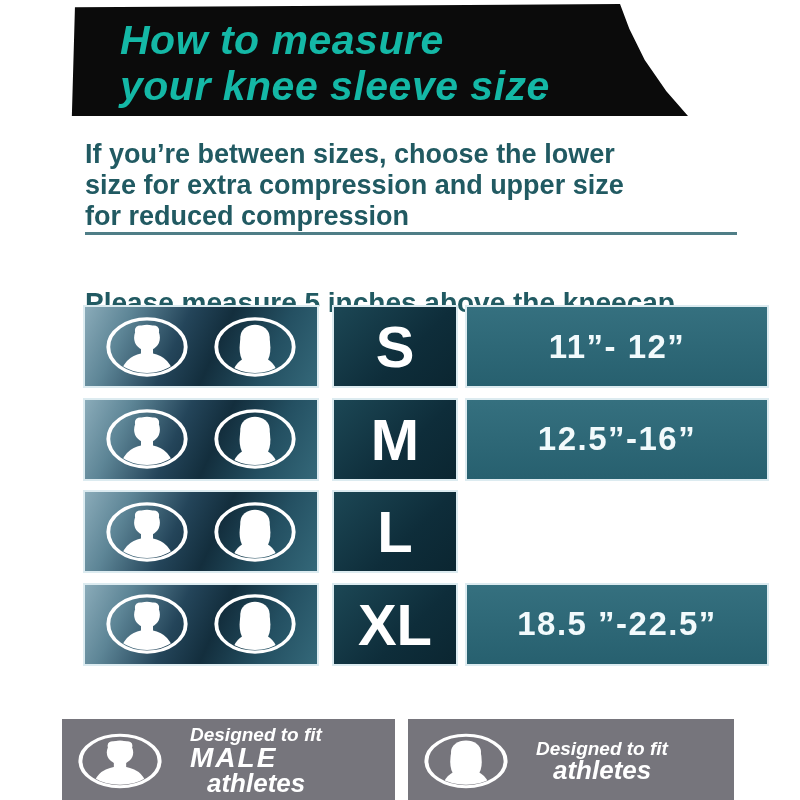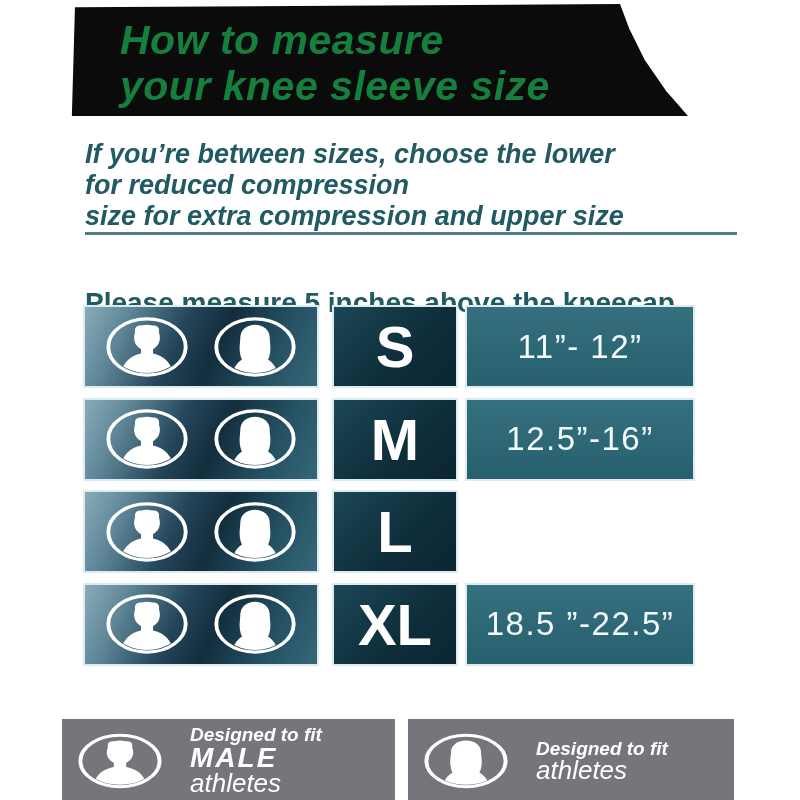--- a/index.html
+++ b/index.html
@@ -3,53 +3,53 @@
 <meta charset="utf-8">
 <style>
   html,body{margin:0;padding:0;background:#fff;}
   .page{position:relative;width:800px;height:800px;background:#fff;overflow:hidden;
         font-family:"Liberation Sans",sans-serif;}
 
   
   .banner{position:absolute;left:70px;top:4px;width:618px;height:112px;background:#0b0b0b;
           clip-path:polygon(0.8% 3%,89% 0%,90.5% 22%,93% 50%,96.5% 78%,100% 100%,0.3% 100%);}
   .banner-text{padding:13px 0 0 50px;font-size:41px;line-height:46px;font-weight:bold;
-          font-style:italic;color:#15803d;letter-spacing:.5px;}
+          font-style:italic;color:#14b8a6;letter-spacing:.5px;}
 
   
   .intro{position:absolute;left:85px;top:139px;font-size:27px;line-height:31px;
-         font-weight:bold;color:#215a62;white-space:nowrap;font-style:italic;}
+         font-weight:bold;color:#215a62;white-space:nowrap;}
   .divider{position:absolute;left:85px;top:232px;width:652px;height:3px;background:#4f7e87;}
   .note{position:absolute;left:85px;top:243px;font-size:28px;font-weight:bold;color:#215a62;
         white-space:nowrap;margin-top:44px;}
 
   
   .size-table{position:absolute;left:83px;top:305px;display:flex;flex-direction:column;row-gap:9.5px;}
   .srow{display:flex;height:83px;}
   .cell{box-sizing:border-box;border:2px solid #dcebf0;}
   .cell-icons{width:236px;display:flex;align-items:center;justify-content:center;gap:22px;
       background:linear-gradient(115deg,#8aabb9 0%,#5d8596 18%,#24455a 40%,#132e3d 56%,#245062 78%,#346879 100%);}
   .cell-size{width:126px;margin-left:13px;margin-right:7px;display:flex;align-items:center;justify-content:center;
       background:linear-gradient(135deg,#1c4755 0%,#0e2d3a 60%,#0b2631 100%);
       color:#fff;font-size:58px;font-weight:bold;}
-  .cell-range{width:230px;display:flex;align-items:center;justify-content:center;
+  .cell-range{width:304px;display:flex;align-items:center;justify-content:center;
       background:linear-gradient(180deg,#35707f 0%,#27606f 100%);
-      color:#f2fafc;font-size:33px;font-weight:400;letter-spacing:1.5px;white-space:nowrap;text-align:right;}
+      color:#f2fafc;font-size:33px;font-weight:700;letter-spacing:1.5px;white-space:nowrap;text-align:right;}
 
   .bust{display:block;}
 
   
   .fbox{position:absolute;top:719px;height:83px;background:#76757c;display:flex;align-items:center;}
   .fbox.male{left:62px;width:333px;}
   .fbox.female{left:408px;width:326px;}
   .fbox svg{margin-left:14px;flex:0 0 auto;}
   .ftext{margin-left:26px;color:#fff;font-style:italic;}
   .ft1{font-size:19px;line-height:19px;font-weight:bold;}
   .ft2{font-size:28px;line-height:27px;font-weight:600;letter-spacing:2px;}
-  .ft3{font-size:26px;line-height:25px;font-weight:400;}
+  .ft3{font-size:26px;line-height:25px;font-weight:700;margin-left:17px;}
 </style>
 </head>
 <body>
 
 <svg width="0" height="0" style="position:absolute" aria-hidden="true">
   <defs>
     <clipPath id="bustClip">
         <ellipse cx="50" cy="50" rx="42" ry="36"></ellipse>
       </clipPath>
     <g id="bust-male">
@@ -77,22 +77,22 @@
 
   <div class="banner">
     <div class="banner-text">
       <div>How to measure</div>
       <div>your knee sleeve size</div>
     </div>
   </div>
 
   <div class="intro">
     <div>If you’re between sizes, choose the lower</div>
+    <div>size for extra compression and upper size</div>
     <div>for reduced compression</div>
-    <div>size for extra compression and upper size</div>
   </div>
 
   <div class="divider"></div>
 
   <div class="note">Please measure 5 inches above the kneecap</div>
 
   <div class="size-table">
 
     <div class="srow">
       <div class="cell cell-icons">

